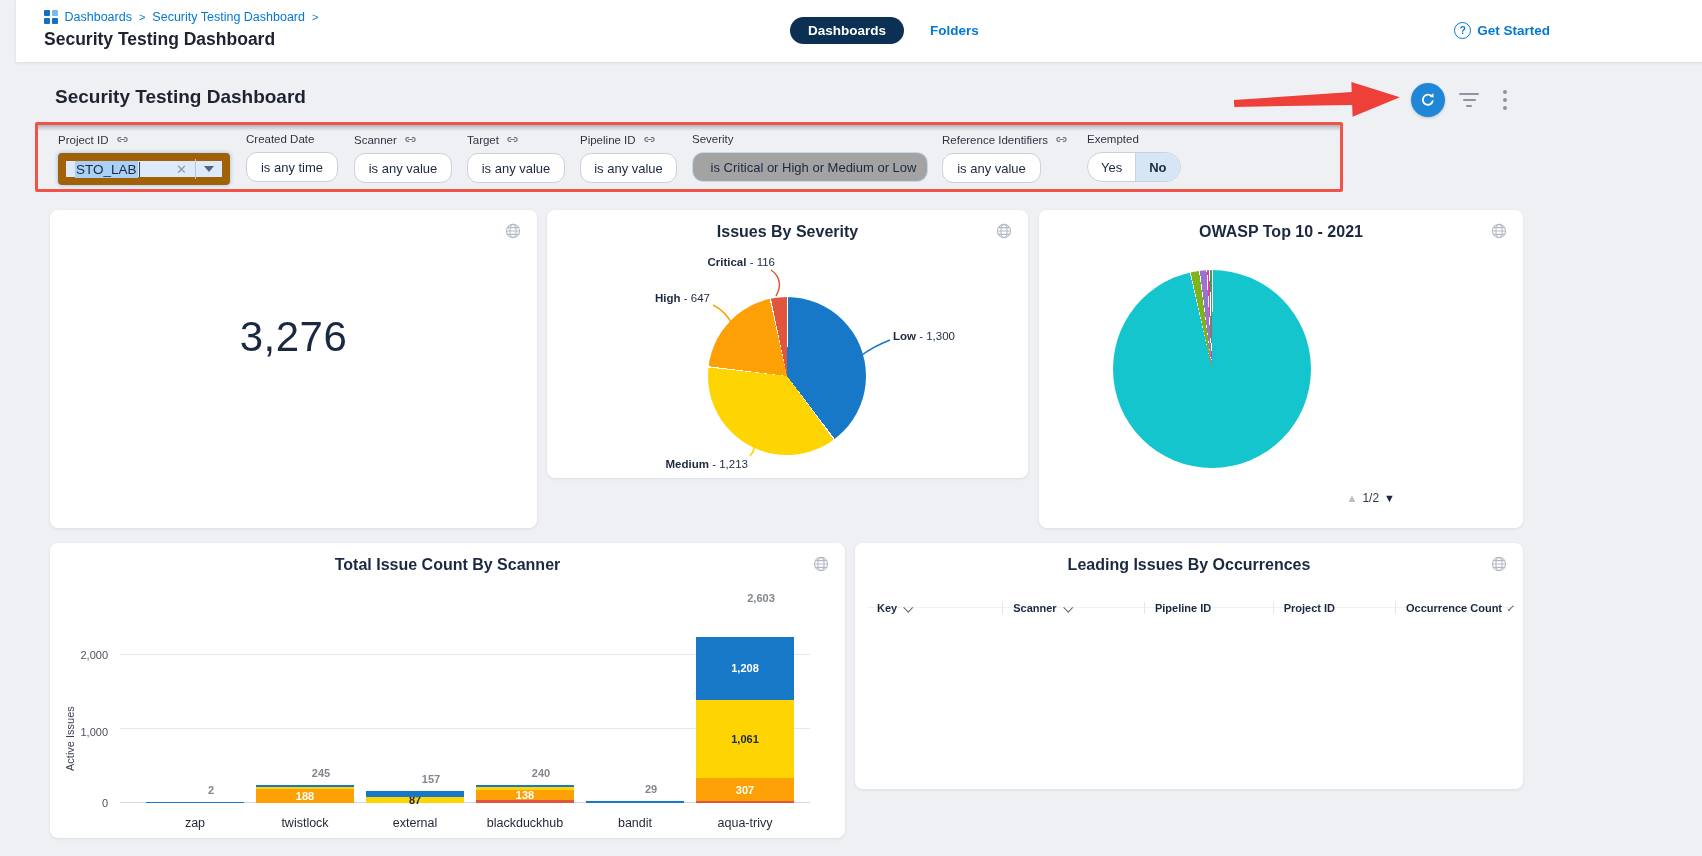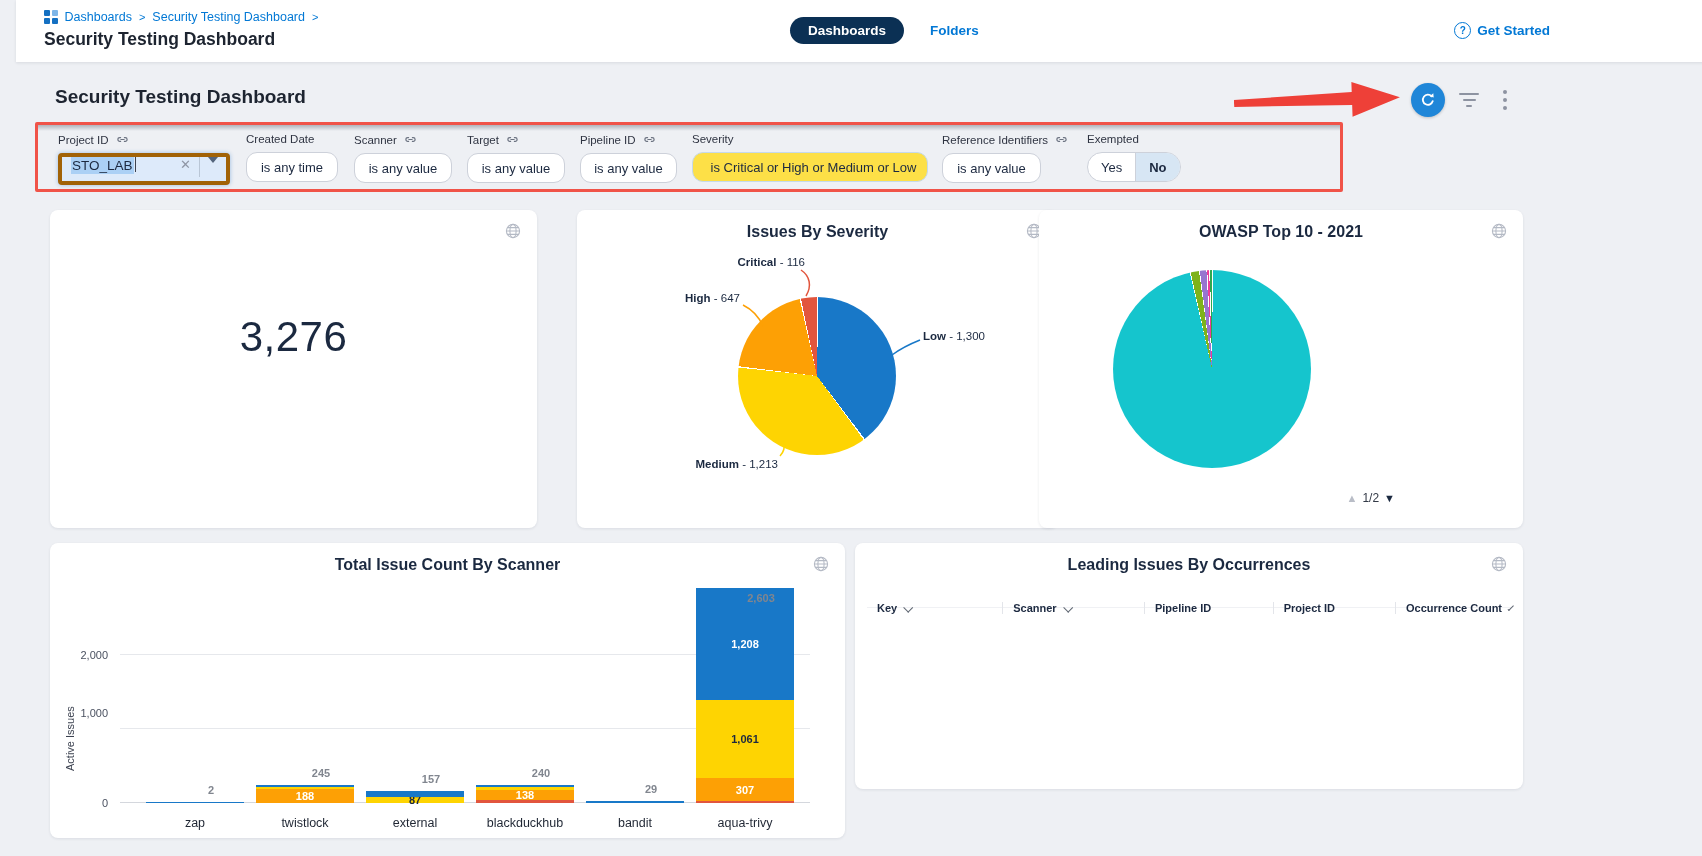--- a/index.html
+++ b/index.html
@@ -32,43 +32,43 @@
   .kebab{position:absolute;left:1503px;top:90px;width:4px;cursor:pointer;}
   .kebab i{display:block;width:4px;height:4px;border-radius:50%;background:#8d93a1;margin-bottom:4px;}
   .red-arrow{position:absolute;left:1234px;top:80px;z-index:6;transform:rotate(-2deg);}
 
   
   .red-box{position:absolute;left:35px;top:122px;width:1302px;height:64px;border:3px solid #f05348;border-radius:2px;z-index:4;}
   .red-box::before{content:'';position:absolute;left:0;right:0;top:0;height:6px;background:linear-gradient(#7d838c,rgba(125,131,140,0));opacity:.55;pointer-events:none;}
   .ffield{position:absolute;top:8px;}
   .flabel{display:flex;align-items:center;gap:7px;font-size:11.5px;color:#2f3442;margin-bottom:7px;white-space:nowrap;}
   .fbtn{height:30px;box-sizing:border-box;display:flex;align-items:center;justify-content:center;background:#fff;border:1px solid #cdd1da;border-radius:11px;font-size:13px;color:#1c2940;padding:0 12px;cursor:pointer;white-space:nowrap;}
-  .fbtn.hl{background:#fde047;border-color:#c6d9ea;font-weight:400;padding-left:19px;}
-  .combo{width:172px;height:32px;box-sizing:border-box;border:4px solid #a16207;border-radius:4px;background:#ddeafa;box-shadow:0 0 4px rgba(47,125,208,.45);display:flex;align-items:flex-start;cursor:text;}
+  .fbtn.hl{background:#a3a3a3;border-color:#c6d9ea;font-weight:400;padding-left:19px;}
+  .combo{width:172px;height:32px;box-sizing:border-box;border:8px solid #a16207;border-radius:4px;background:#ddeafa;box-shadow:0 0 4px rgba(47,125,208,.45);display:flex;align-items:center;cursor:text;}
   .combo .val{margin-left:9px;font-size:13.5px;color:#1c2940;background:#abd0f5;padding:1px 1px;}
   .combo .cursor{display:inline-block;width:1.5px;height:15px;background:#3c4250;margin-left:1px;vertical-align:middle;}
   .combo .clear{margin-left:auto;color:#8f96a5;font-size:13px;padding:0 8px;cursor:pointer;}
   .combo .cdiv{width:1px;height:20px;background:#b9c6d6;}
   .combo .caret{width:26px;display:flex;align-items:center;justify-content:center;cursor:pointer;}
   .combo .caret i{width:0;height:0;border-left:5px solid transparent;border-right:5px solid transparent;border-top:6px solid #53647c;}
   .seg-toggle{display:flex;height:30px;box-sizing:border-box;border:1px solid #cdd1da;border-radius:15px;overflow:hidden;background:#fff;}
   .seg-toggle .opt{display:flex;align-items:center;justify-content:center;font-size:13px;color:#1c2940;padding:0 13px;cursor:pointer;}
   .seg-toggle .opt.on{background:#d7e6f4;font-weight:700;}
   .seg-toggle .opt + .opt{border-left:1px solid #cdd1da;}
 
   
   .card{position:absolute;background:#fff;border-radius:8px;box-shadow:0 1px 3px rgba(25,35,60,.09);}
   .card-globe{position:absolute;right:16px;top:13px;cursor:pointer;opacity:.85;}
   .card-title{position:absolute;left:0;right:0;top:13px;text-align:center;font-size:16px;font-weight:700;color:#1b2940;}
 
   #card-overall{left:50px;top:210px;width:487px;height:318px;}
   .big-num{position:absolute;left:0;right:0;top:103px;text-align:center;font-size:42px;font-weight:500;color:#1b2940;letter-spacing:.5px;}
   .big-num-label{position:absolute;left:0;right:0;top:163px;text-align:center;font-size:15px;color:#22304a;}
 
-  #card-sev{left:577px;top:210px;width:481px;height:318px;}
+  #card-sev{left:547px;top:210px;width:481px;height:268px;}
   .pie{position:absolute;border-radius:50%;cursor:pointer;}
   #sev-pie{left:161px;top:87px;width:158px;height:158px;}
   .pie-label{position:absolute;font-size:11.5px;color:#1b2940;white-space:nowrap;}
   .pie-label .pl-name{font-weight:700;}
   #sev-leaders{position:absolute;left:0;top:0;pointer-events:none;}
 
   #card-owasp{left:1039px;top:210px;width:484px;height:318px;}
   #owasp-pie{left:74px;top:60px;width:198px;height:198px;}
   .pager{position:absolute;right:128px;top:281px;display:flex;align-items:center;gap:5px;font-size:12px;color:#333a47;}
   .pager .up{color:#b9bdc7;font-size:11px;cursor:pointer;}
@@ -304,21 +304,21 @@
           </g>
         </svg>
     </span>
     <div class="card-title">Total Issue Count By Scanner</div>
     <div class="ylabel">Active Issues</div>
     <div class="plot" id="bar-plot">
       <div class="gridline" style="bottom:148px;"></div>
       <div class="gridline" style="bottom:74px;"></div>
       <div class="gridline base" style="bottom:0;"></div>
       <div class="ytick" style="bottom:142px;">2,000</div>
-      <div class="ytick" style="bottom:84px;">1,000</div>
+      <div class="ytick" style="bottom:65px;">1,000</div>
       <div class="ytick" style="bottom:-6px;">0</div>
     <div class="bar-col" style="left: 26px;">
           <div class="bar-seg" style="height: 1.4px; background: rgb(24, 120, 200);"></div>
           <div class="bar-total" style="bottom: 7.4px;">2</div>
         </div>
         <div class="x-label" style="left: 26px;">zap</div>
         <div class="bar-col" style="left: 136px;">
           <div class="bar-seg" style="height: 13.912px; background: rgb(253, 160, 5);">
             <span class="seg-label">188</span>
           </div>
@@ -351,21 +351,21 @@
         </div>
         <div class="x-label" style="left: 466px;">bandit</div>
         <div class="bar-col" style="left: 576px;">
           <div class="bar-seg" style="height: 1.998px; background: rgb(226, 85, 61);"></div>
           <div class="bar-seg" style="height: 22.718px; background: rgb(253, 160, 5);">
             <span class="seg-label">307</span>
           </div>
           <div class="bar-seg" style="height: 78.514px; background: rgb(254, 212, 2);">
             <span class="seg-label dark">1,061</span>
           </div>
-          <div class="bar-seg" style="height: 112px; background: rgb(24, 120, 200); margin-top: 16px;">
+          <div class="bar-seg" style="height: 63px; background: rgb(24, 120, 200); margin-top: 16px;">
             <span class="seg-label">1,208</span>
           </div>
           <div class="bar-total" style="bottom: 198.622px;">2,603</div>
         </div>
         <div class="x-label" style="left: 576px;">aqua-trivy</div>
       </div>
   </div>
 
   <div class="card" id="card-table">
     <span class="card-globe">

